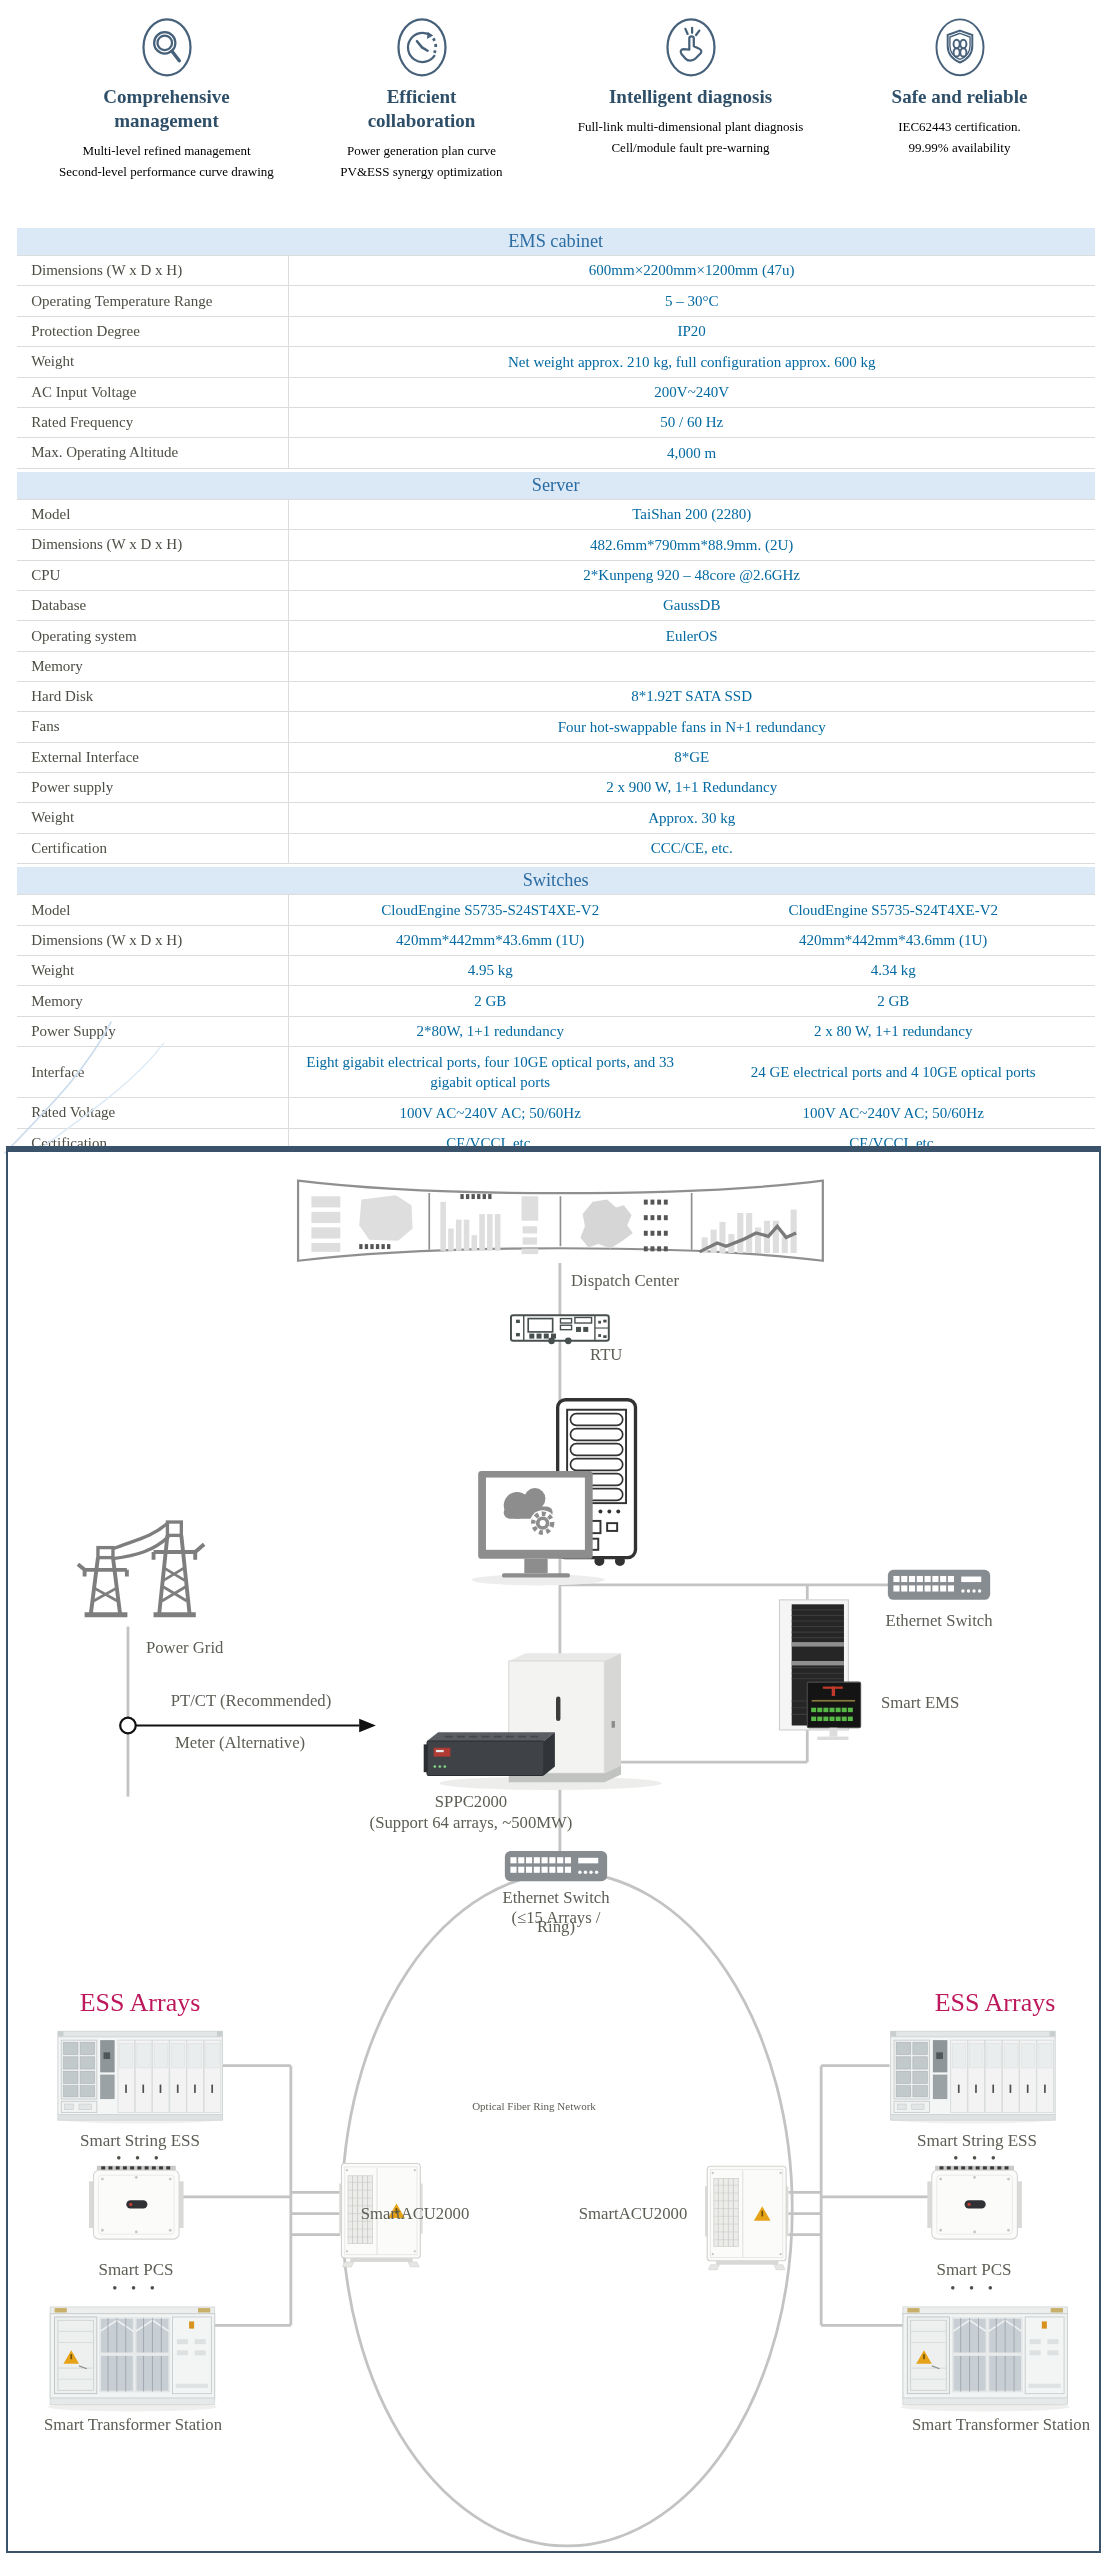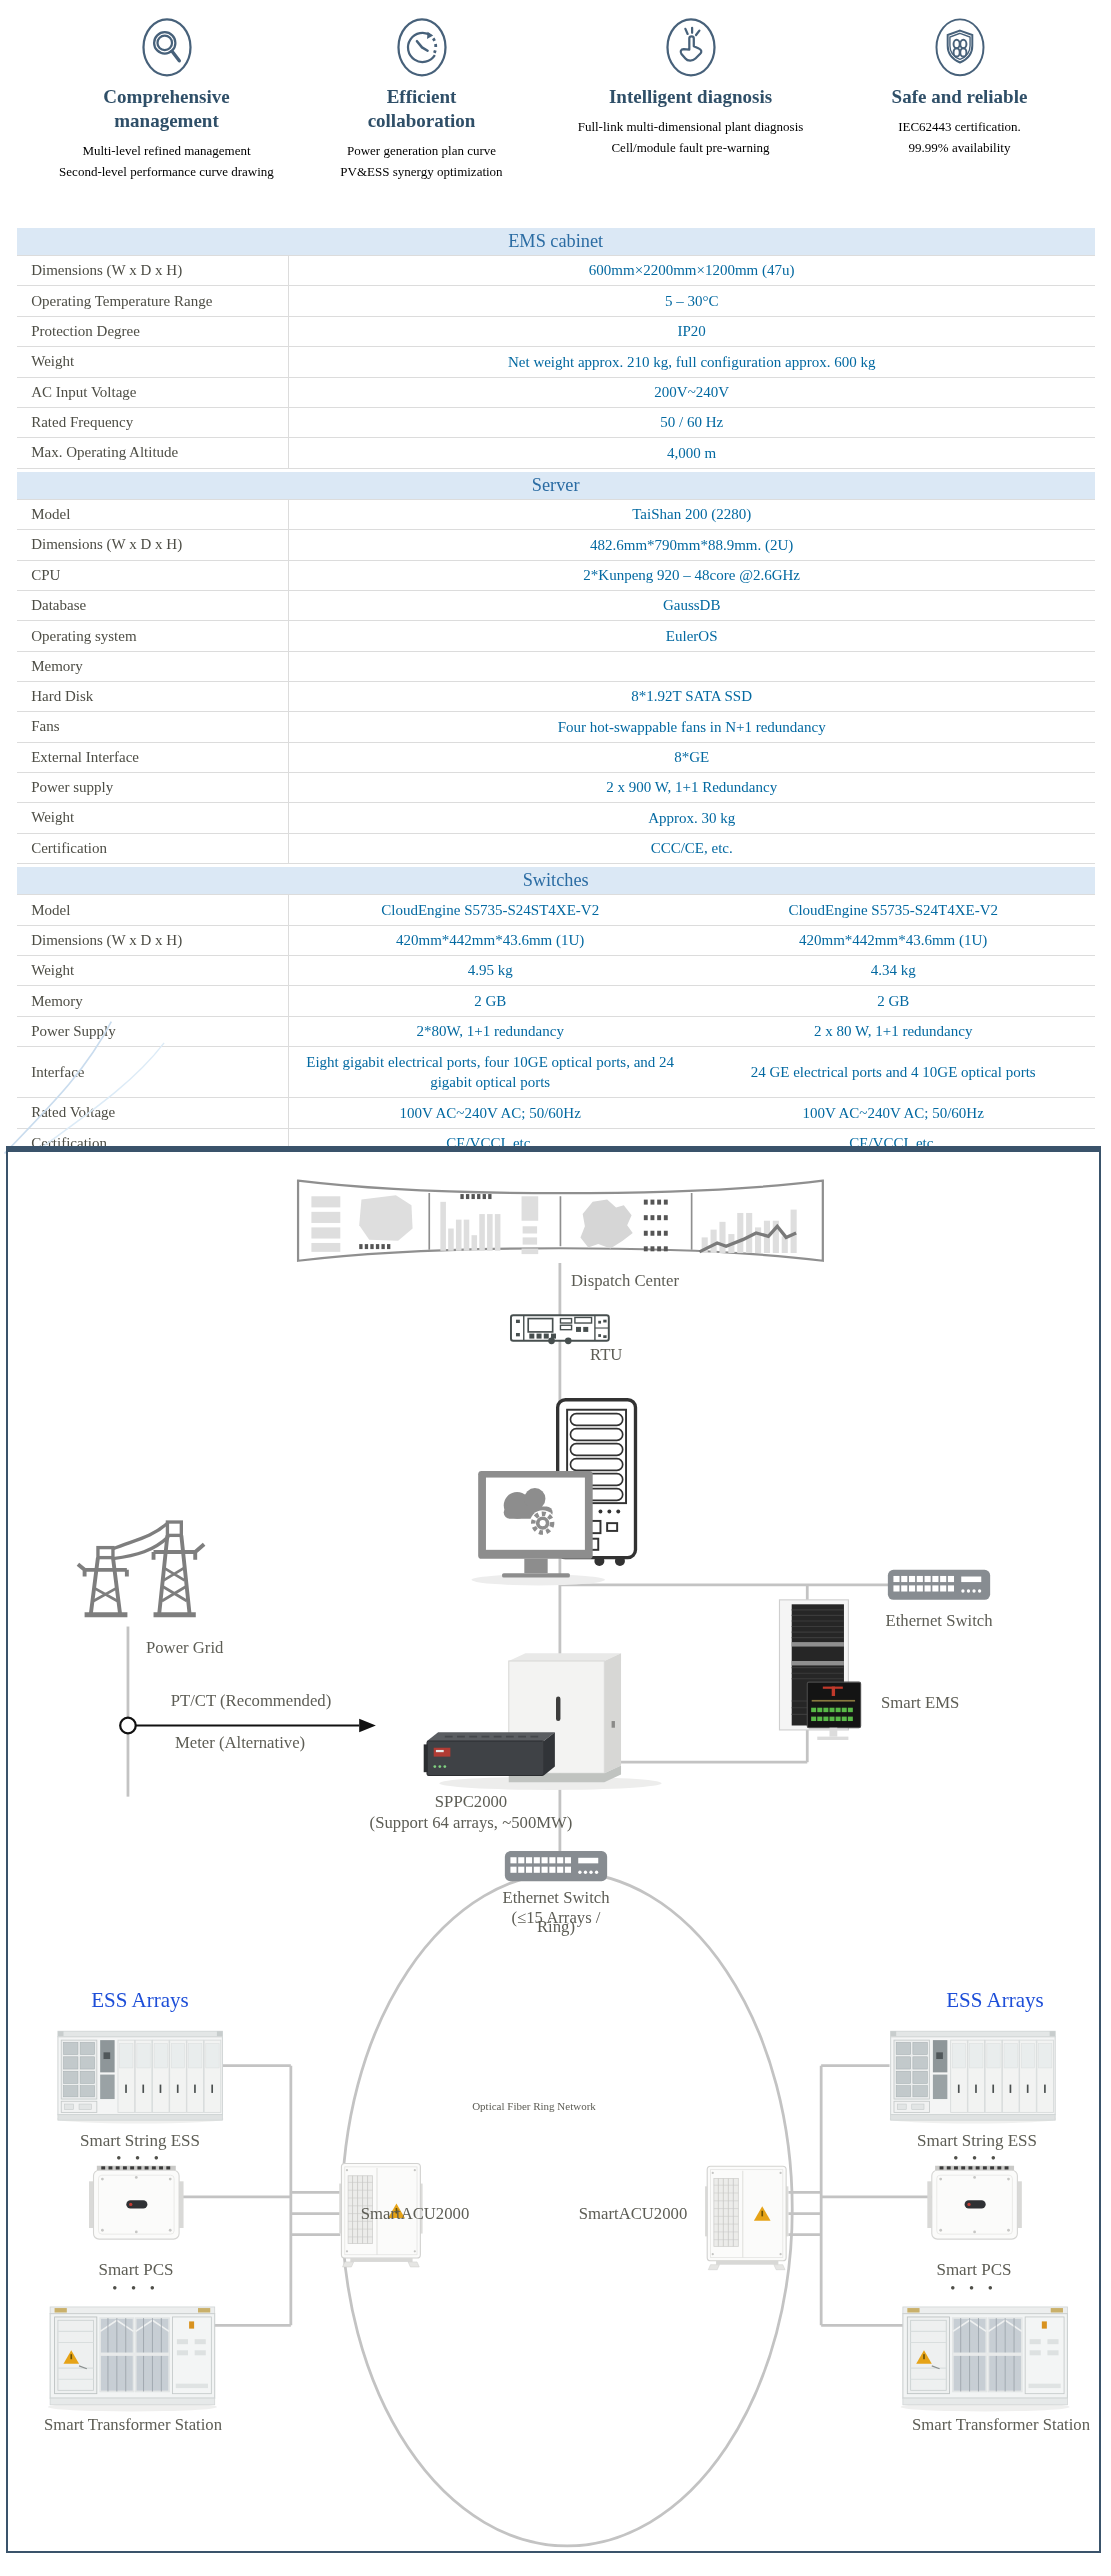--- a/index.html
+++ b/index.html
@@ -27,21 +27,21 @@
   .tvalue{flex:1;display:flex;align-items:center;justify-content:center;text-align:center;
           color:#0369a1;font-size:15px;padding:4.4px 7.8px;box-sizing:border-box;line-height:20.6px;}
   .trow.three .tvalue{flex:none;width:403px;}
 
   
   .diagram-box{position:absolute;left:5.6px;top:1146px;width:1095px;height:1407px;box-sizing:border-box;
                border:2.8px solid #3a536b;border-top:6.7px solid #3a536b;background:#fff;}
   svg.layer{position:absolute;left:0;top:0;width:1112px;height:2576px;}
   .dlabel{position:absolute;color:#5d5d55;font-size:16.7px;white-space:nowrap;}
   .dlabel.center{transform:translateX(-50%);text-align:center;}
-  .big{font-size:21px;color:#1d4ed8;}
+  .big{font-size:26px;color:#be185d;}
   .dots{color:#4f4f49;font-size:14.5px;letter-spacing:5px;}
 </style>
 </head>
 <body>
 
 <div id="page">
 
   <div class="features">
     <div class="feature f1">
       <span class="icon">
@@ -217,21 +217,21 @@
             <div class="tvalue">2 GB</div>
             <div class="tvalue">2 GB</div>
           </div>
           <div class="trow three">
             <div class="tlabel">Power Supply</div>
             <div class="tvalue">2*80W, 1+1 redundancy</div>
             <div class="tvalue">2 x 80 W, 1+1 redundancy</div>
           </div>
           <div class="trow three">
             <div class="tlabel">Interface</div>
-            <div class="tvalue">Eight gigabit electrical ports, four 10GE optical ports, and 24 gigabit optical ports</div>
+            <div class="tvalue">Eight gigabit electrical ports, four 10GE optical ports, and 33 gigabit optical ports</div>
             <div class="tvalue">24 GE electrical ports and 4 10GE optical ports</div>
           </div>
           <div class="trow three">
             <div class="tlabel">Rated Voltage</div>
             <div class="tvalue">100V AC~240V AC; 50/60Hz</div>
             <div class="tvalue">100V AC~240V AC; 50/60Hz</div>
           </div>
           <div class="trow three">
             <div class="tlabel">Certification</div>
             <div class="tvalue">CE/VCCI, etc.</div>

